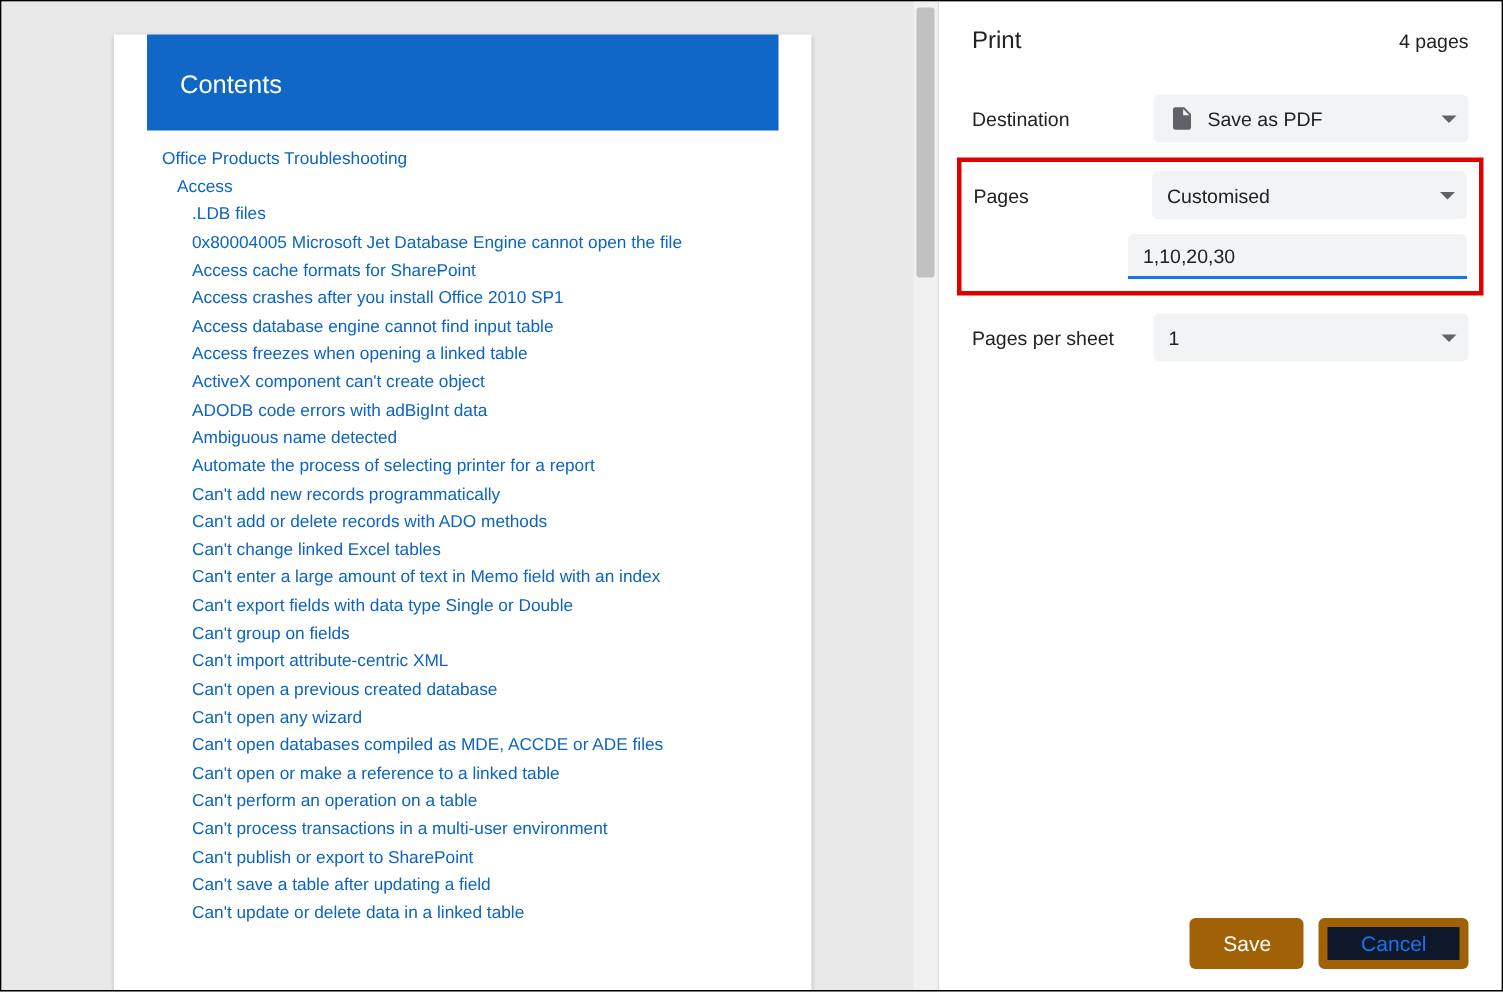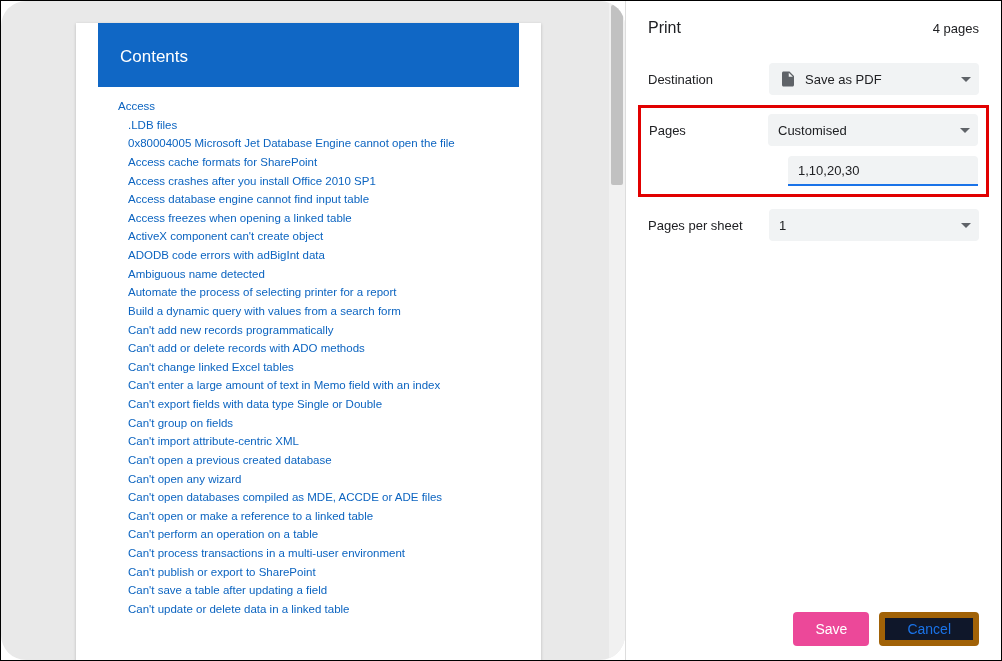--- a/index.html
+++ b/index.html
@@ -14,21 +14,20 @@
 .container {
   display: flex;
   width: 100%;
   height: 100%;
 }
 .preview-area {
   flex: 1;
   background: #e9e9e9;
   position: relative;
   overflow: hidden;
-  border-radius: 25px;
 }
 .scrollbar-track {
   position: absolute;
   right: 0;
   top: 0;
   width: 16px;
   height: 100%;
   background: #f1f1f1;
 }
 .scrollbar-thumb {
@@ -133,21 +132,21 @@
   border-top: 5px solid #5f6368;
 }
 .highlight-box {
   border: 3px solid #e10000;
   padding: 6px 8px 8px 8px;
   margin: -4px -10px 12px -10px;
 }
 .highlight-box .row { margin-bottom: 10px; justify-content: flex-end; }
 .highlight-box .row:last-child { margin-bottom: 0; }
 .text-input {
-  width: 190px;
+  width: 226px;
   height: 30px;
   border: none;
   border-bottom: 2px solid #1a73e8;
   background: #f1f3f4;
   padding: 0 10px;
   font-size: 13px;
   color: #202124;
   outline: none;
   border-radius: 4px 4px 0 0;
 }
@@ -163,50 +162,50 @@
   padding: 0 22px;
   border-radius: 4px;
   font-size: 14px;
   font-weight: 500;
   cursor: pointer;
   border: none;
   display: flex;
   align-items: center;
 }
 .btn-primary {
-  background: #ec4899;
+  background: #a16207;
   color: #fff;
 }
 .btn-secondary {
   background: #0f172a;
   color: #1a73e8;
   border: 6px solid #a16207;
 }
 </style>
 </head>
 <body>
 
 <div class="container">
   <div class="preview-area">
     <div class="page">
       <div class="contents-header">Contents</div>
       <div class="toc">
+        <div class="toc-l0"><a>Office Products Troubleshooting</a></div>
         <div class="toc-l1"><a>Access</a></div>
         <div id="toc-items">
             <div class="toc-l2"><a>.LDB files</a></div>
             <div class="toc-l2"><a>0x80004005 Microsoft Jet Database Engine cannot open the file</a></div>
             <div class="toc-l2"><a>Access cache formats for SharePoint</a></div>
             <div class="toc-l2"><a>Access crashes after you install Office 2010 SP1</a></div>
             <div class="toc-l2"><a>Access database engine cannot find input table</a></div>
             <div class="toc-l2"><a>Access freezes when opening a linked table</a></div>
             <div class="toc-l2"><a>ActiveX component can't create object</a></div>
             <div class="toc-l2"><a>ADODB code errors with adBigInt data</a></div>
             <div class="toc-l2"><a>Ambiguous name detected</a></div>
             <div class="toc-l2"><a>Automate the process of selecting printer for a report</a></div>
-            <div class="toc-l2"><a>Build a dynamic query with values from a search form</a></div>
             <div class="toc-l2"><a>Can't add new records programmatically</a></div>
             <div class="toc-l2"><a>Can't add or delete records with ADO methods</a></div>
             <div class="toc-l2"><a>Can't change linked Excel tables</a></div>
             <div class="toc-l2"><a>Can't enter a large amount of text in Memo field with an index</a></div>
             <div class="toc-l2"><a>Can't export fields with data type Single or Double</a></div>
             <div class="toc-l2"><a>Can't group on fields</a></div>
             <div class="toc-l2"><a>Can't import attribute-centric XML</a></div>
             <div class="toc-l2"><a>Can't open a previous created database</a></div>
             <div class="toc-l2"><a>Can't open any wizard</a></div>
             <div class="toc-l2"><a>Can't open databases compiled as MDE, ACCDE or ADE files</a></div>

